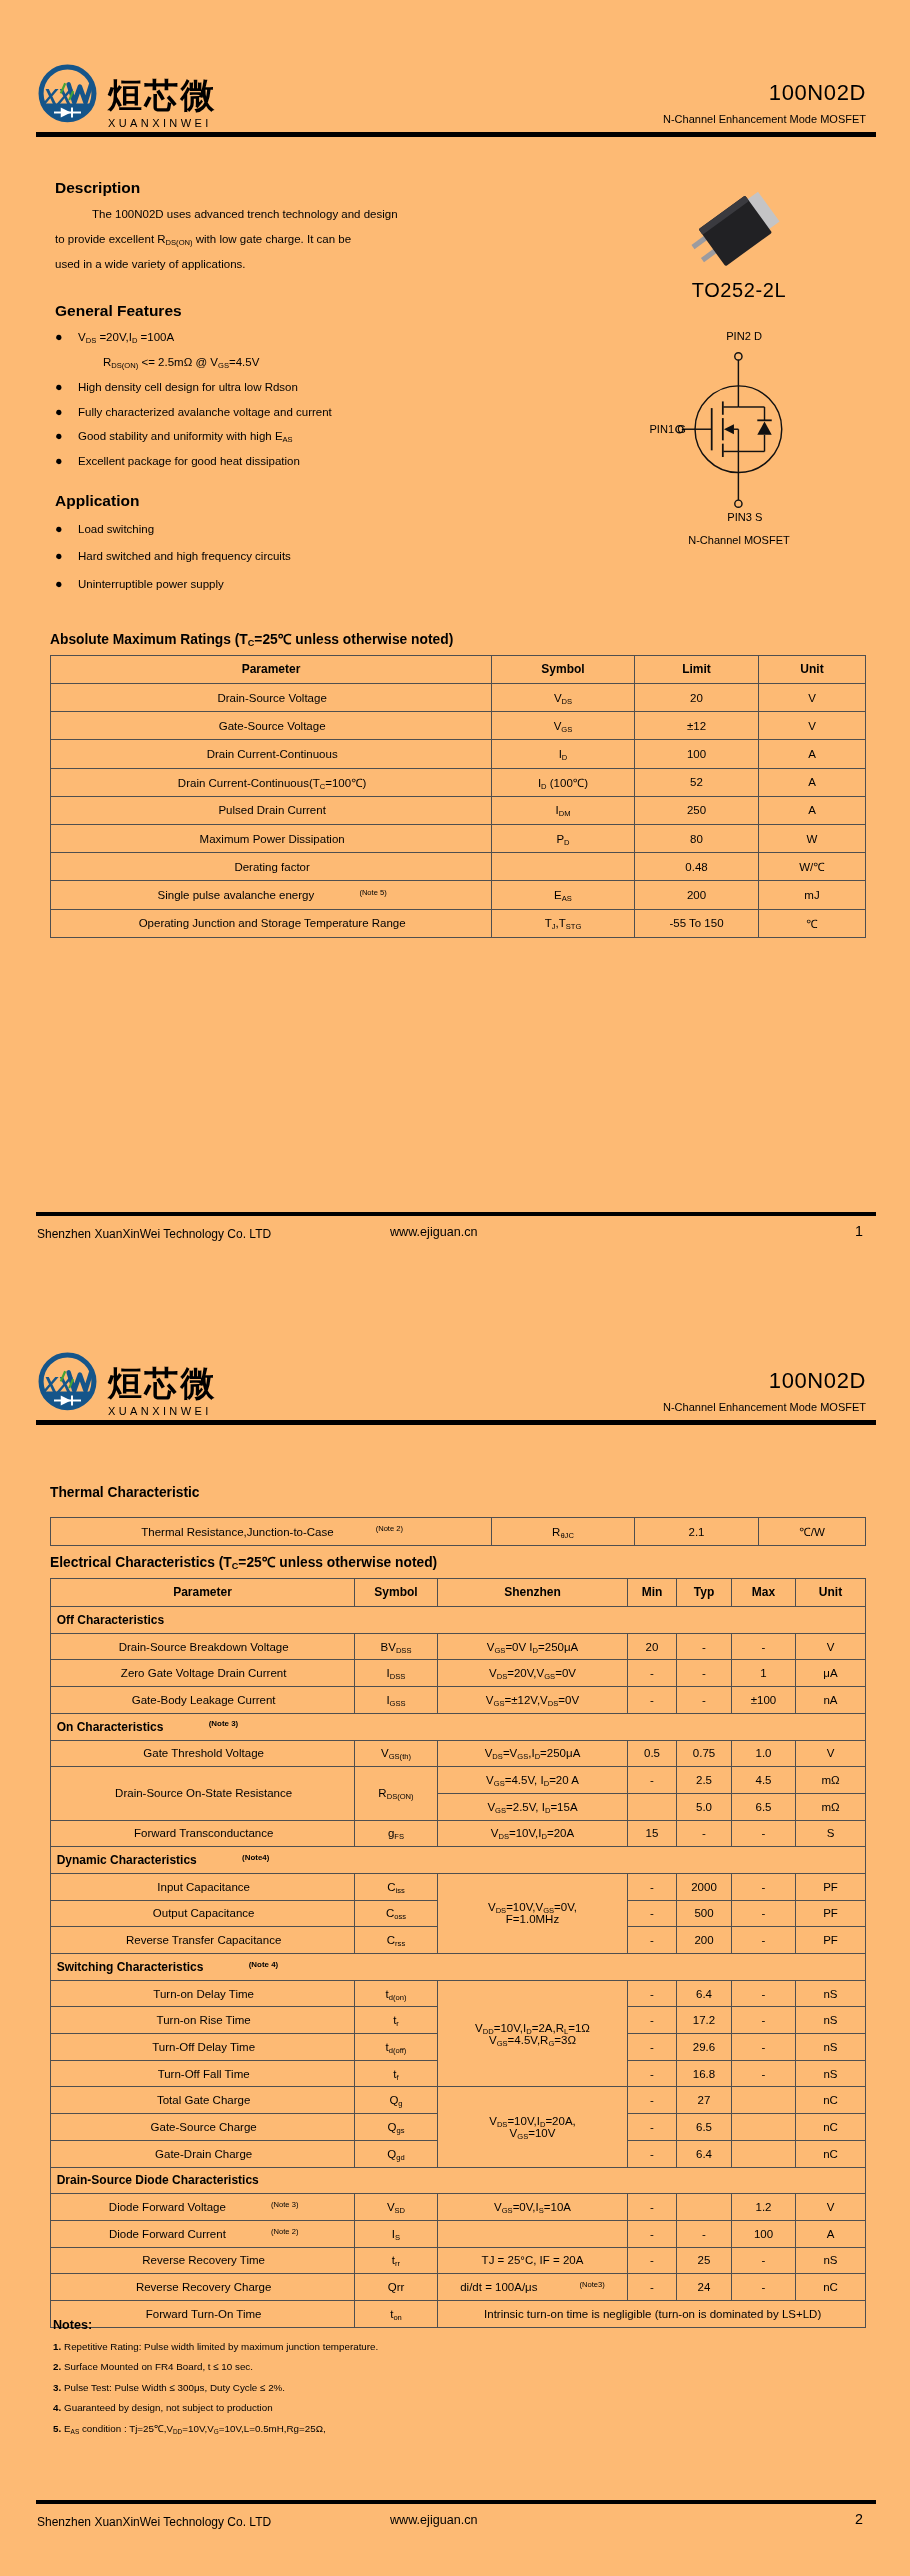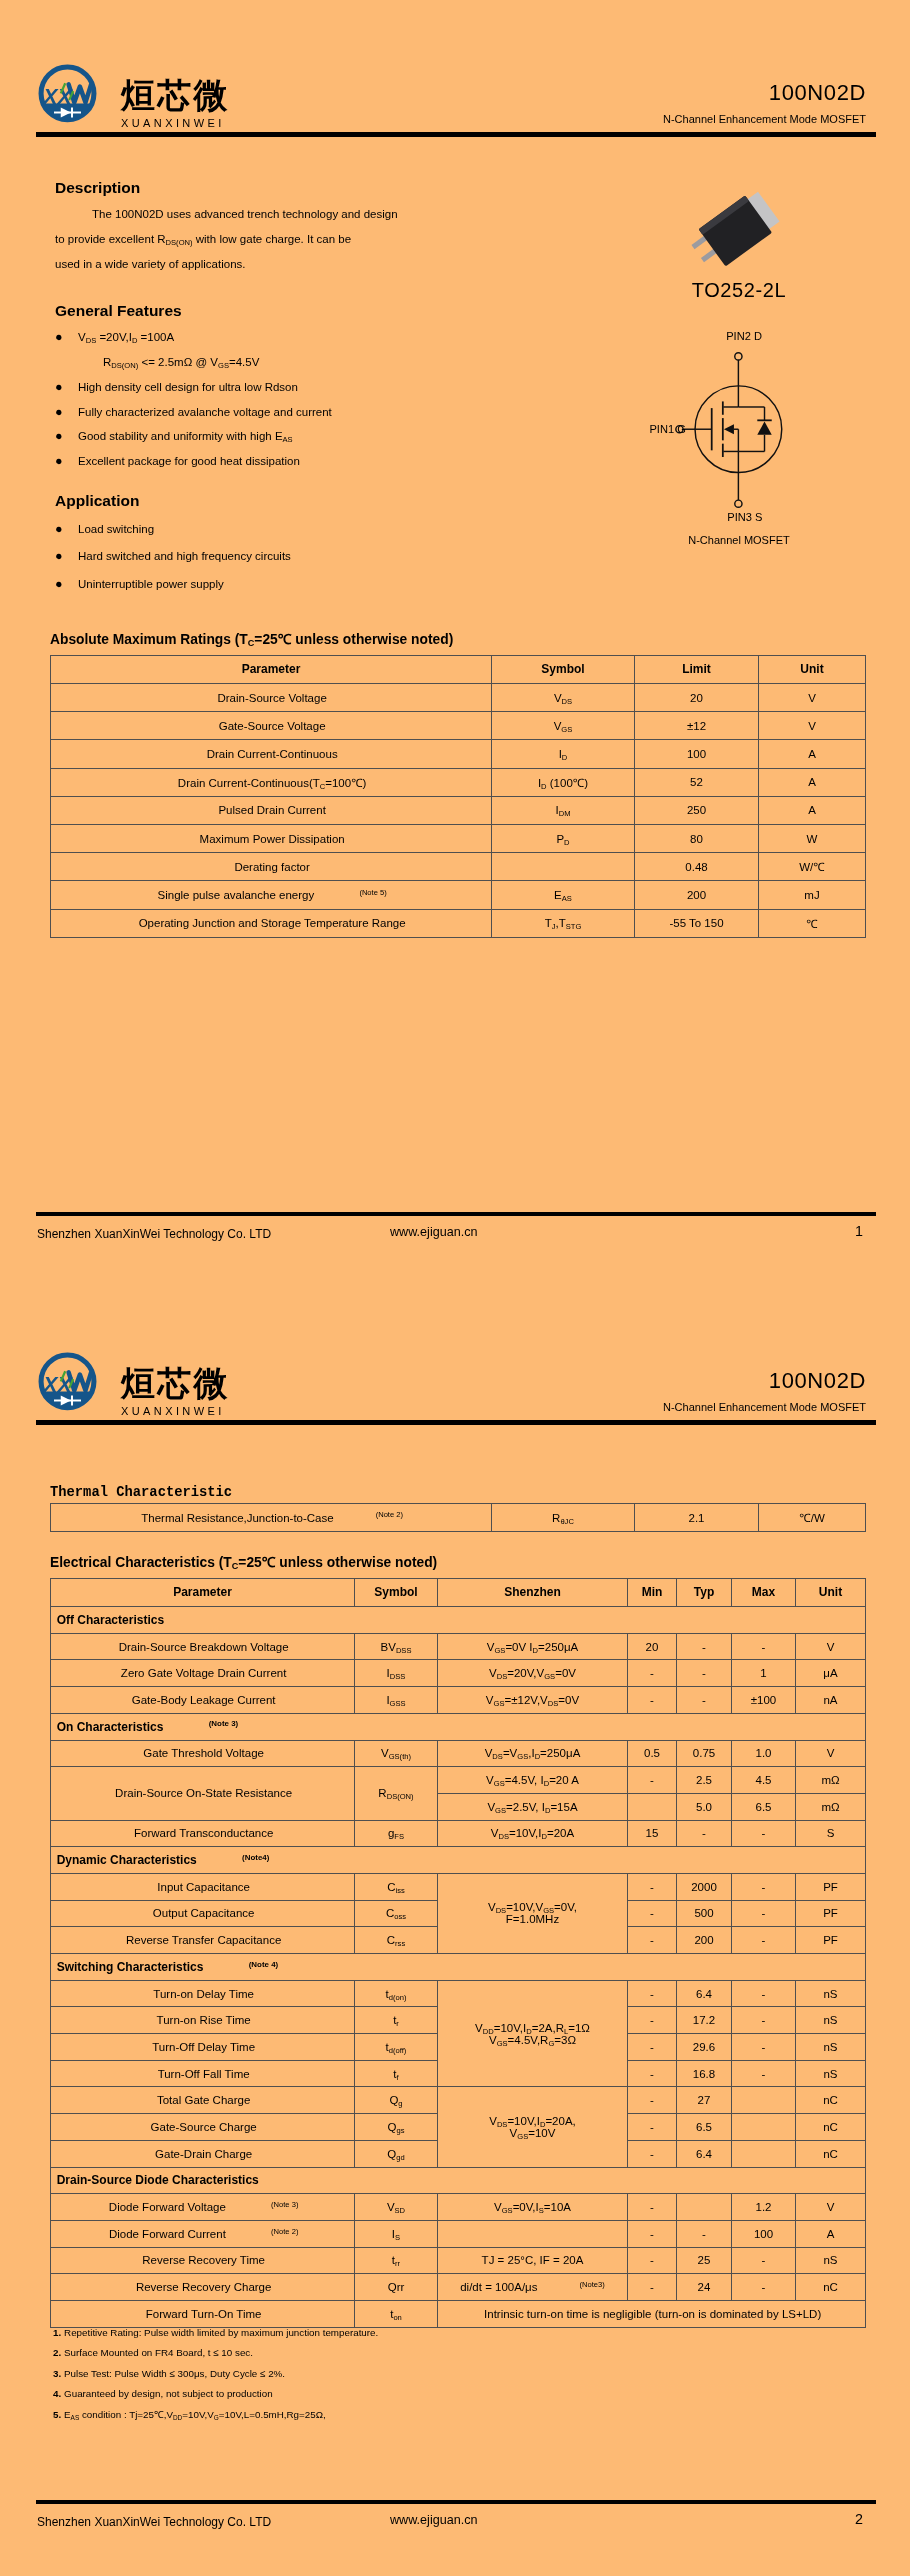--- a/index.html
+++ b/index.html
@@ -5,21 +5,21 @@
   html,body{margin:0;padding:0;background:#9a9a9a;}
   .doc{width:910px;margin:0 auto;background:#ffffff;}
   .page{position:relative;width:910px;height:1288px;background:#fdba74;overflow:hidden;
         font-family:"Liberation Sans",sans-serif;color:#000;}
   sub{font-size:66%;line-height:0;vertical-align:-0.25em;}
   sup{font-size:66%;line-height:0;vertical-align:0.55em;padding-left:42px;}
 
   
   .brand-row{position:absolute;left:36px;top:63px;display:flex;}
   .logo-svg{width:63px;height:63px;display:block;}
-  .brand-text{margin-left:22px;padding-top:15px;}
+  .brand-text{margin-left:9px;padding-top:15px;}
   .brand-cn{font-size:34px;font-weight:700;line-height:1.05;letter-spacing:2.3px;}
   .brand-latin{font-size:11px;letter-spacing:3.4px;margin-top:2.9px;font-weight:400;}
   .hdr-right{position:absolute;right:44px;top:80px;text-align:right;}
   .part-no{font-size:22px;font-weight:400;letter-spacing:0.6px;}
   .part-sub{font-size:11px;margin-top:6.9px;}
   .hdr-rule{position:absolute;left:36px;right:34px;top:132px;height:5.2px;background:#000;}
 
   
   .left-col{position:absolute;left:55px;top:179px;width:442px;}
   .sec-h{font-size:15.5px;font-weight:700;}
@@ -54,21 +54,21 @@
   .elec td{height:23.5px;}
 
   
   .footer-rule{position:absolute;left:36px;right:34px;top:1212px;height:4px;background:#000;}
   .footer-company{position:absolute;left:37px;top:1227px;font-size:12px;}
   .footer-url{position:absolute;left:390px;top:1225px;font-size:12.6px;}
   .footer-page{position:absolute;right:47px;top:1223px;font-size:14.3px;}
 
   
   .thermal-sec{position:absolute;left:50px;top:197px;width:816px;}
-  .thermal-sec .tbl-title{margin-bottom:3px;font-family:Liberation Mono, monospace;}
+  .thermal-sec .tbl-title{margin-bottom:17px;}
   .elec-sec{position:absolute;left:50px;top:264px;width:816px;}
   .notes-sec{position:absolute;left:53px;top:1030px;width:769px;}
   .notes-title{font-size:12.6px;font-weight:700;}
   .note-line{font-size:9.8px;margin-top:8.6px;line-height:12px;}
   .note-num{font-weight:700;margin-right:2.9px;}
 </style>
 </head>
 <body>
 
 <div class="doc">
@@ -553,20 +553,21 @@
             <tr>
               <td class="l">Forward Turn-On Time</td>
               <td>t<sub>on</sub></td>
               <td class="l" colspan="5">Intrinsic turn-on time is negligible (turn-on is dominated by LS+LD)</td>
             </tr>
           </tbody>
       </table>
     </div>
 
     <div class="notes-sec">
+      <div class="notes-title">Notes:</div>
       <div>
           <div class="note-line"><span class="note-num">1.</span><span>Repetitive Rating: Pulse width limited by maximum junction temperature.</span></div>
           <div class="note-line"><span class="note-num">2.</span><span>Surface Mounted on FR4 Board, t ≤ 10 sec.</span></div>
           <div class="note-line"><span class="note-num">3.</span><span>Pulse Test: Pulse Width ≤ 300μs, Duty Cycle ≤ 2%.</span></div>
           <div class="note-line"><span class="note-num">4.</span><span>Guaranteed by design, not subject to production</span></div>
           <div class="note-line"><span class="note-num">5.</span><span>E<sub>AS</sub> condition : Tj=25℃,V<sub>DD</sub>=10V,V<sub>G</sub>=10V,L=0.5mH,Rg=25Ω,</span></div>
         </div>
     </div>
 
     <div class="footer-rule"></div>

